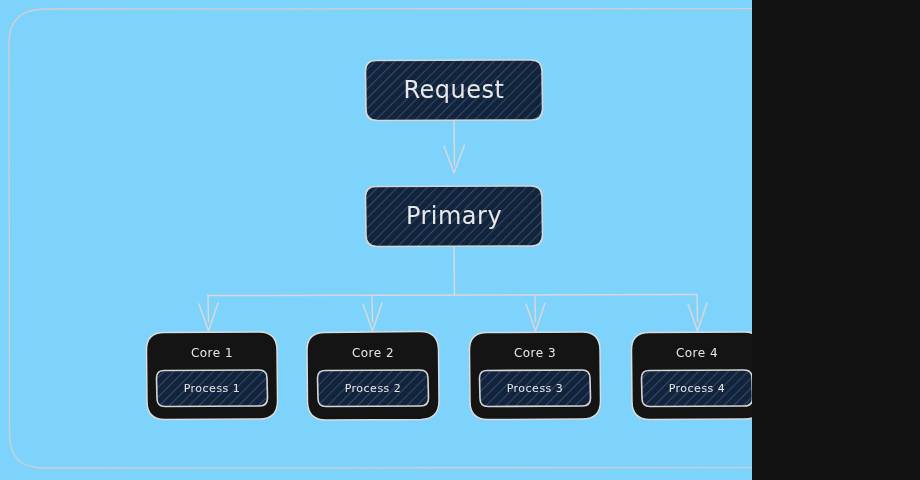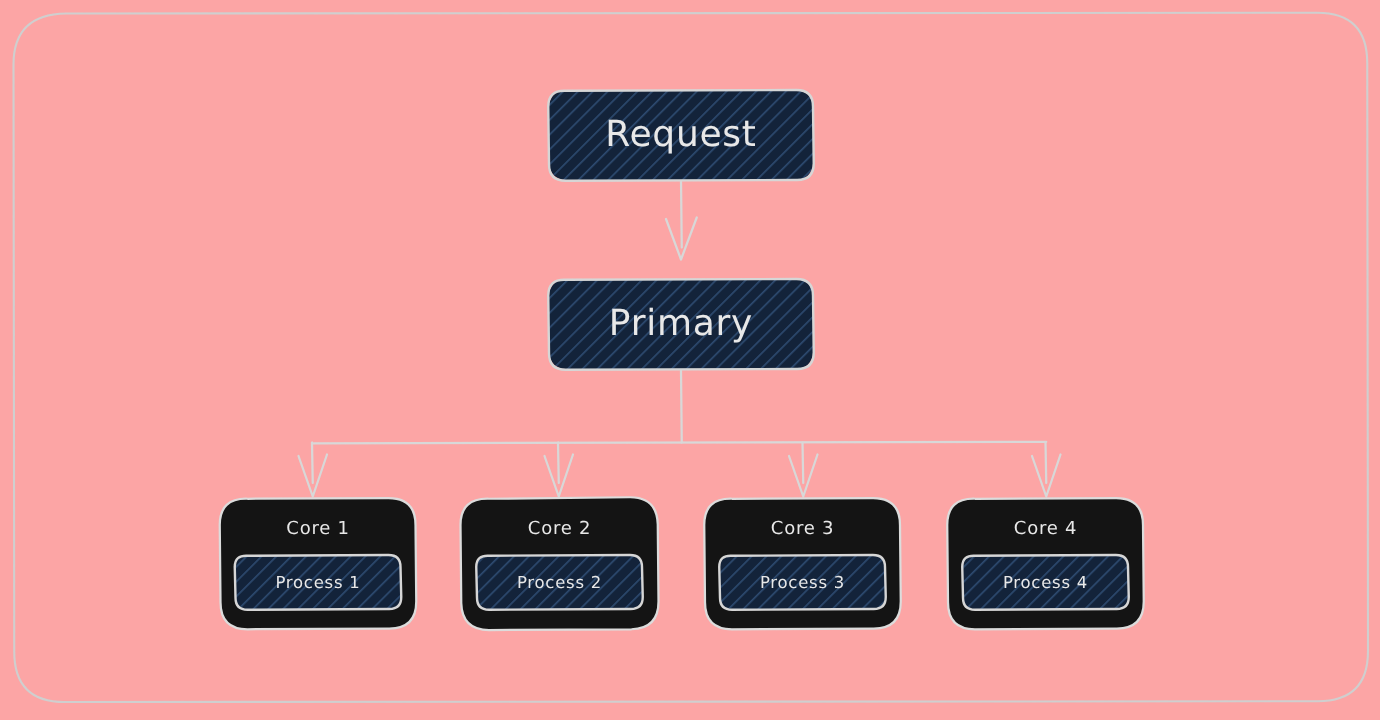--- a/index.html
+++ b/index.html
@@ -2,23 +2,23 @@
 <html><head>
 <meta charset="utf-8">
 <style>
   html, body {
     margin: 0;
     padding: 0;
     background: #121212;
   }
   #stage {
     position: relative;
-    width: 920px;
+    width: 752px;
     height: 480px;
-    background: #fca5a5;
+    background: #7dd3fc;
     overflow: hidden;
     font-family: "DejaVu Sans", "Liberation Sans", sans-serif;
   }
   #stage svg {
     position: absolute;
     top: 0;
     left: 0;
     width: 920px;
     height: 480px;
   }

